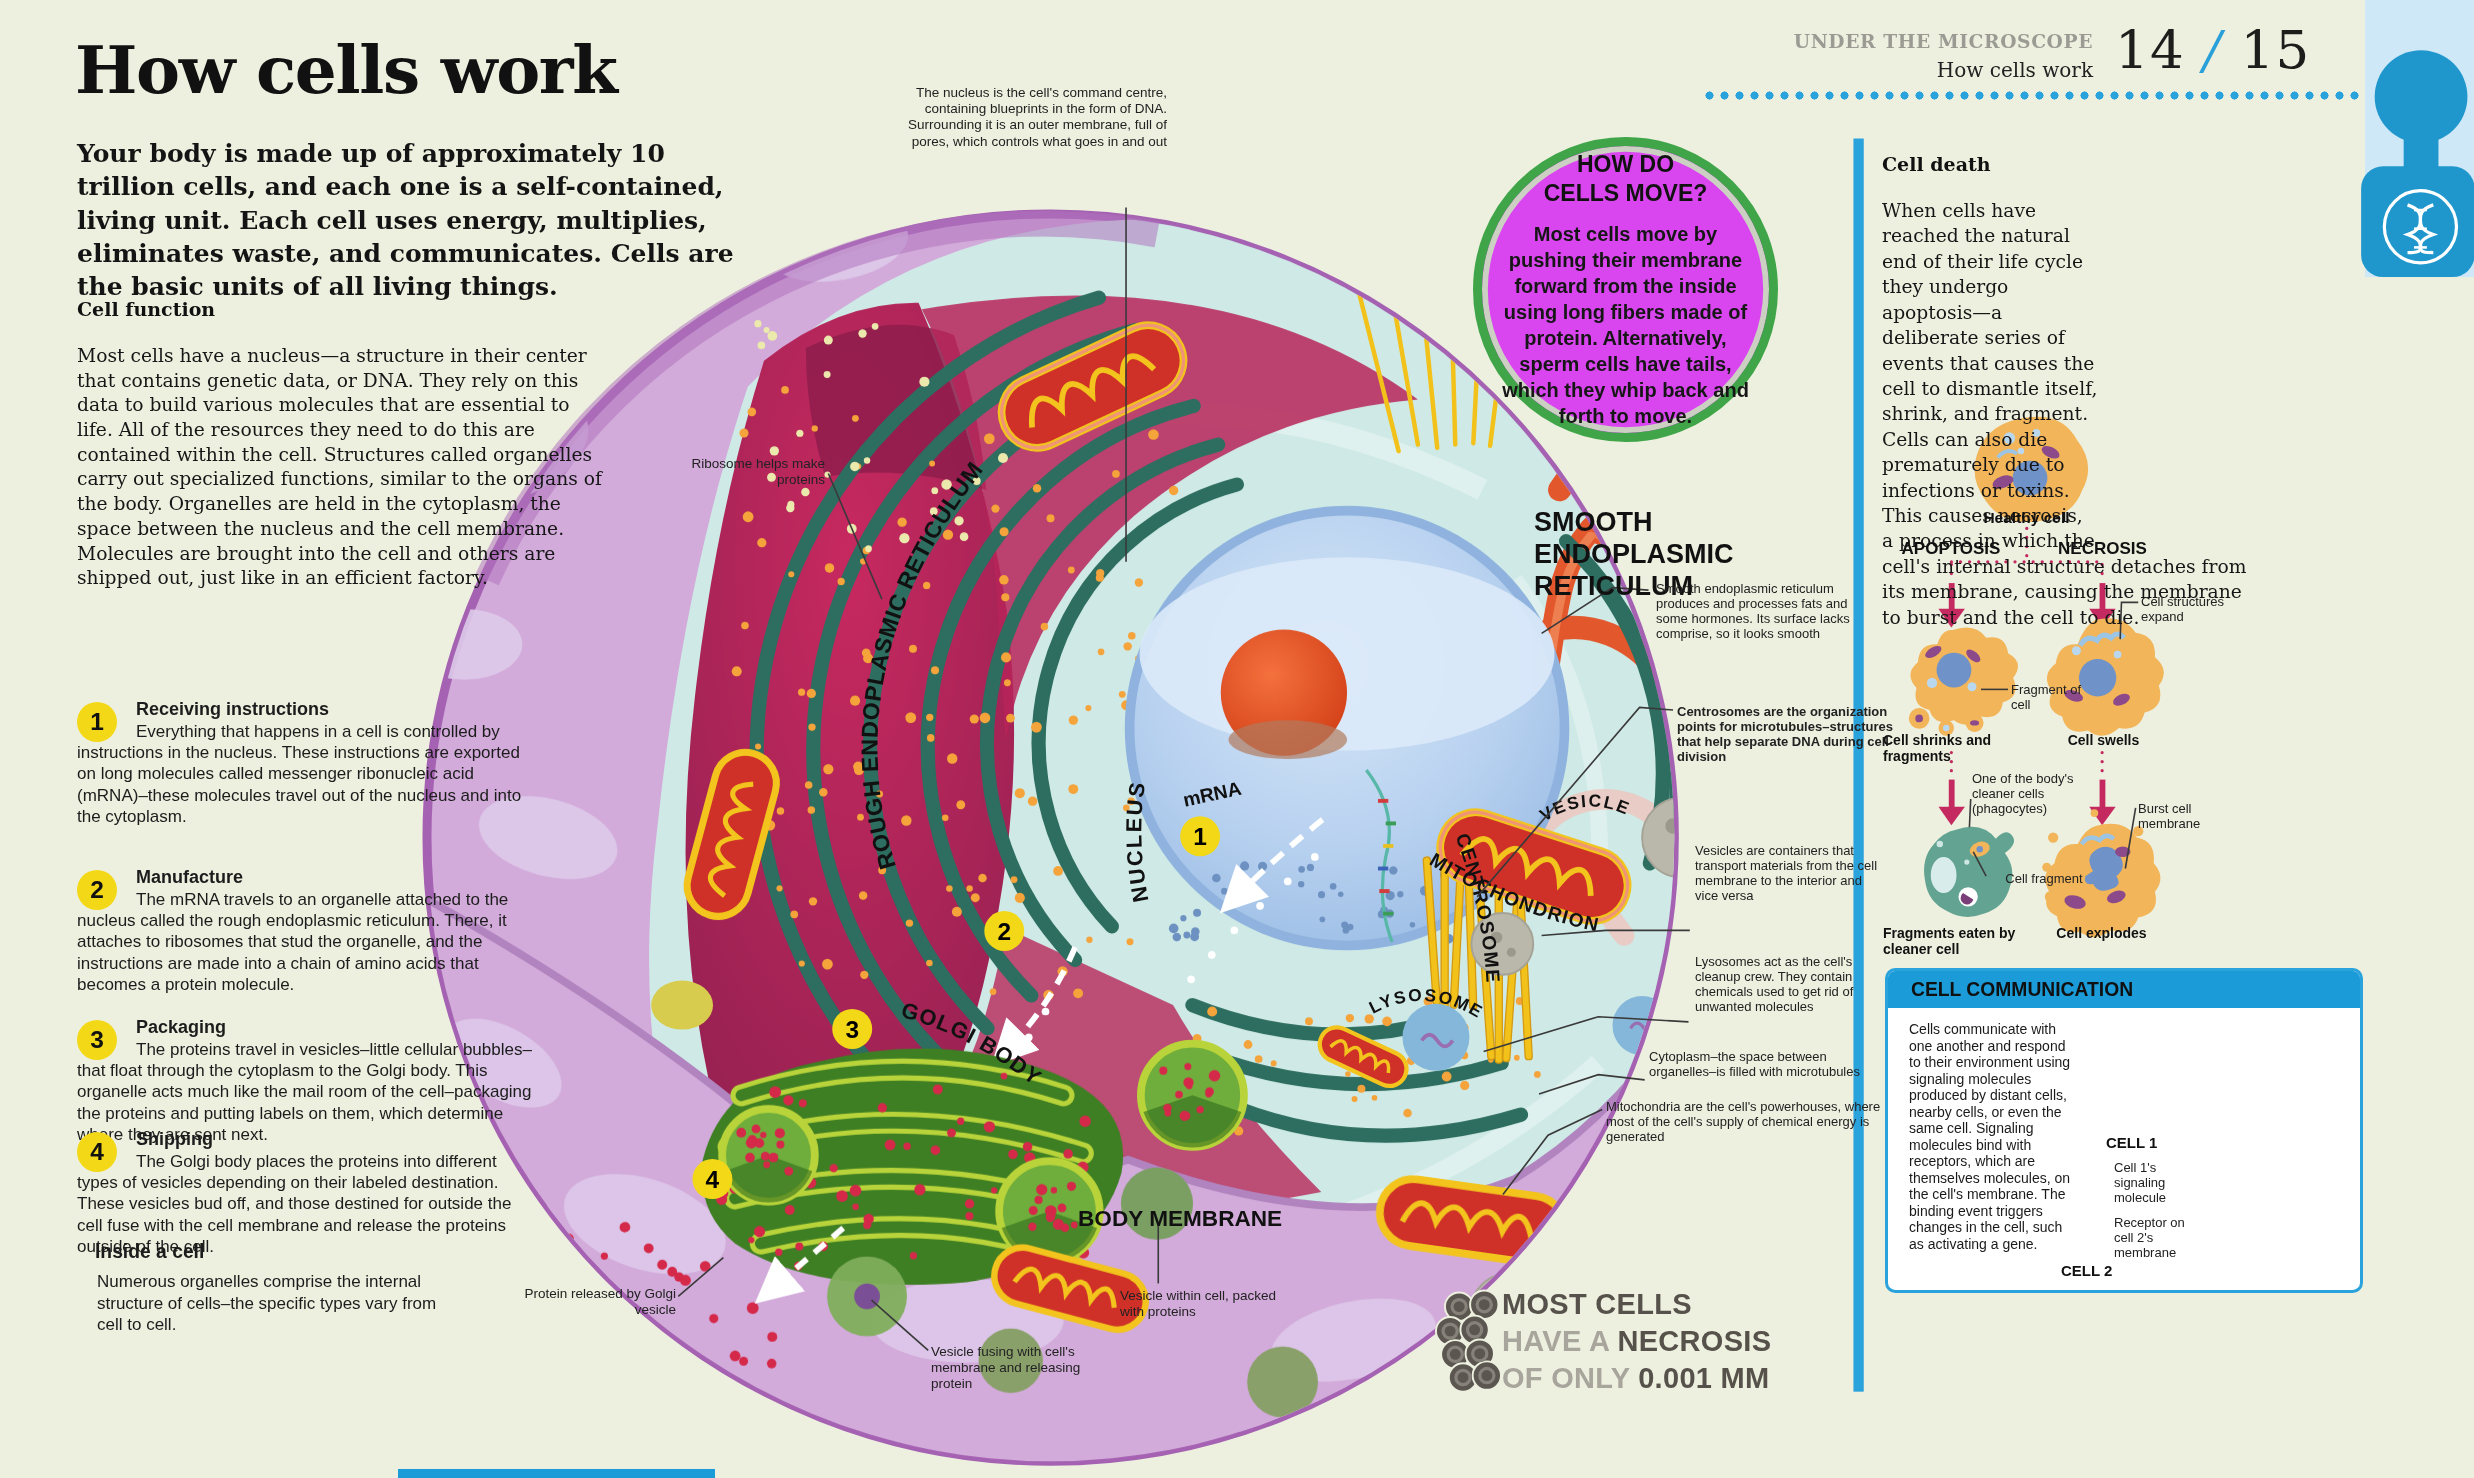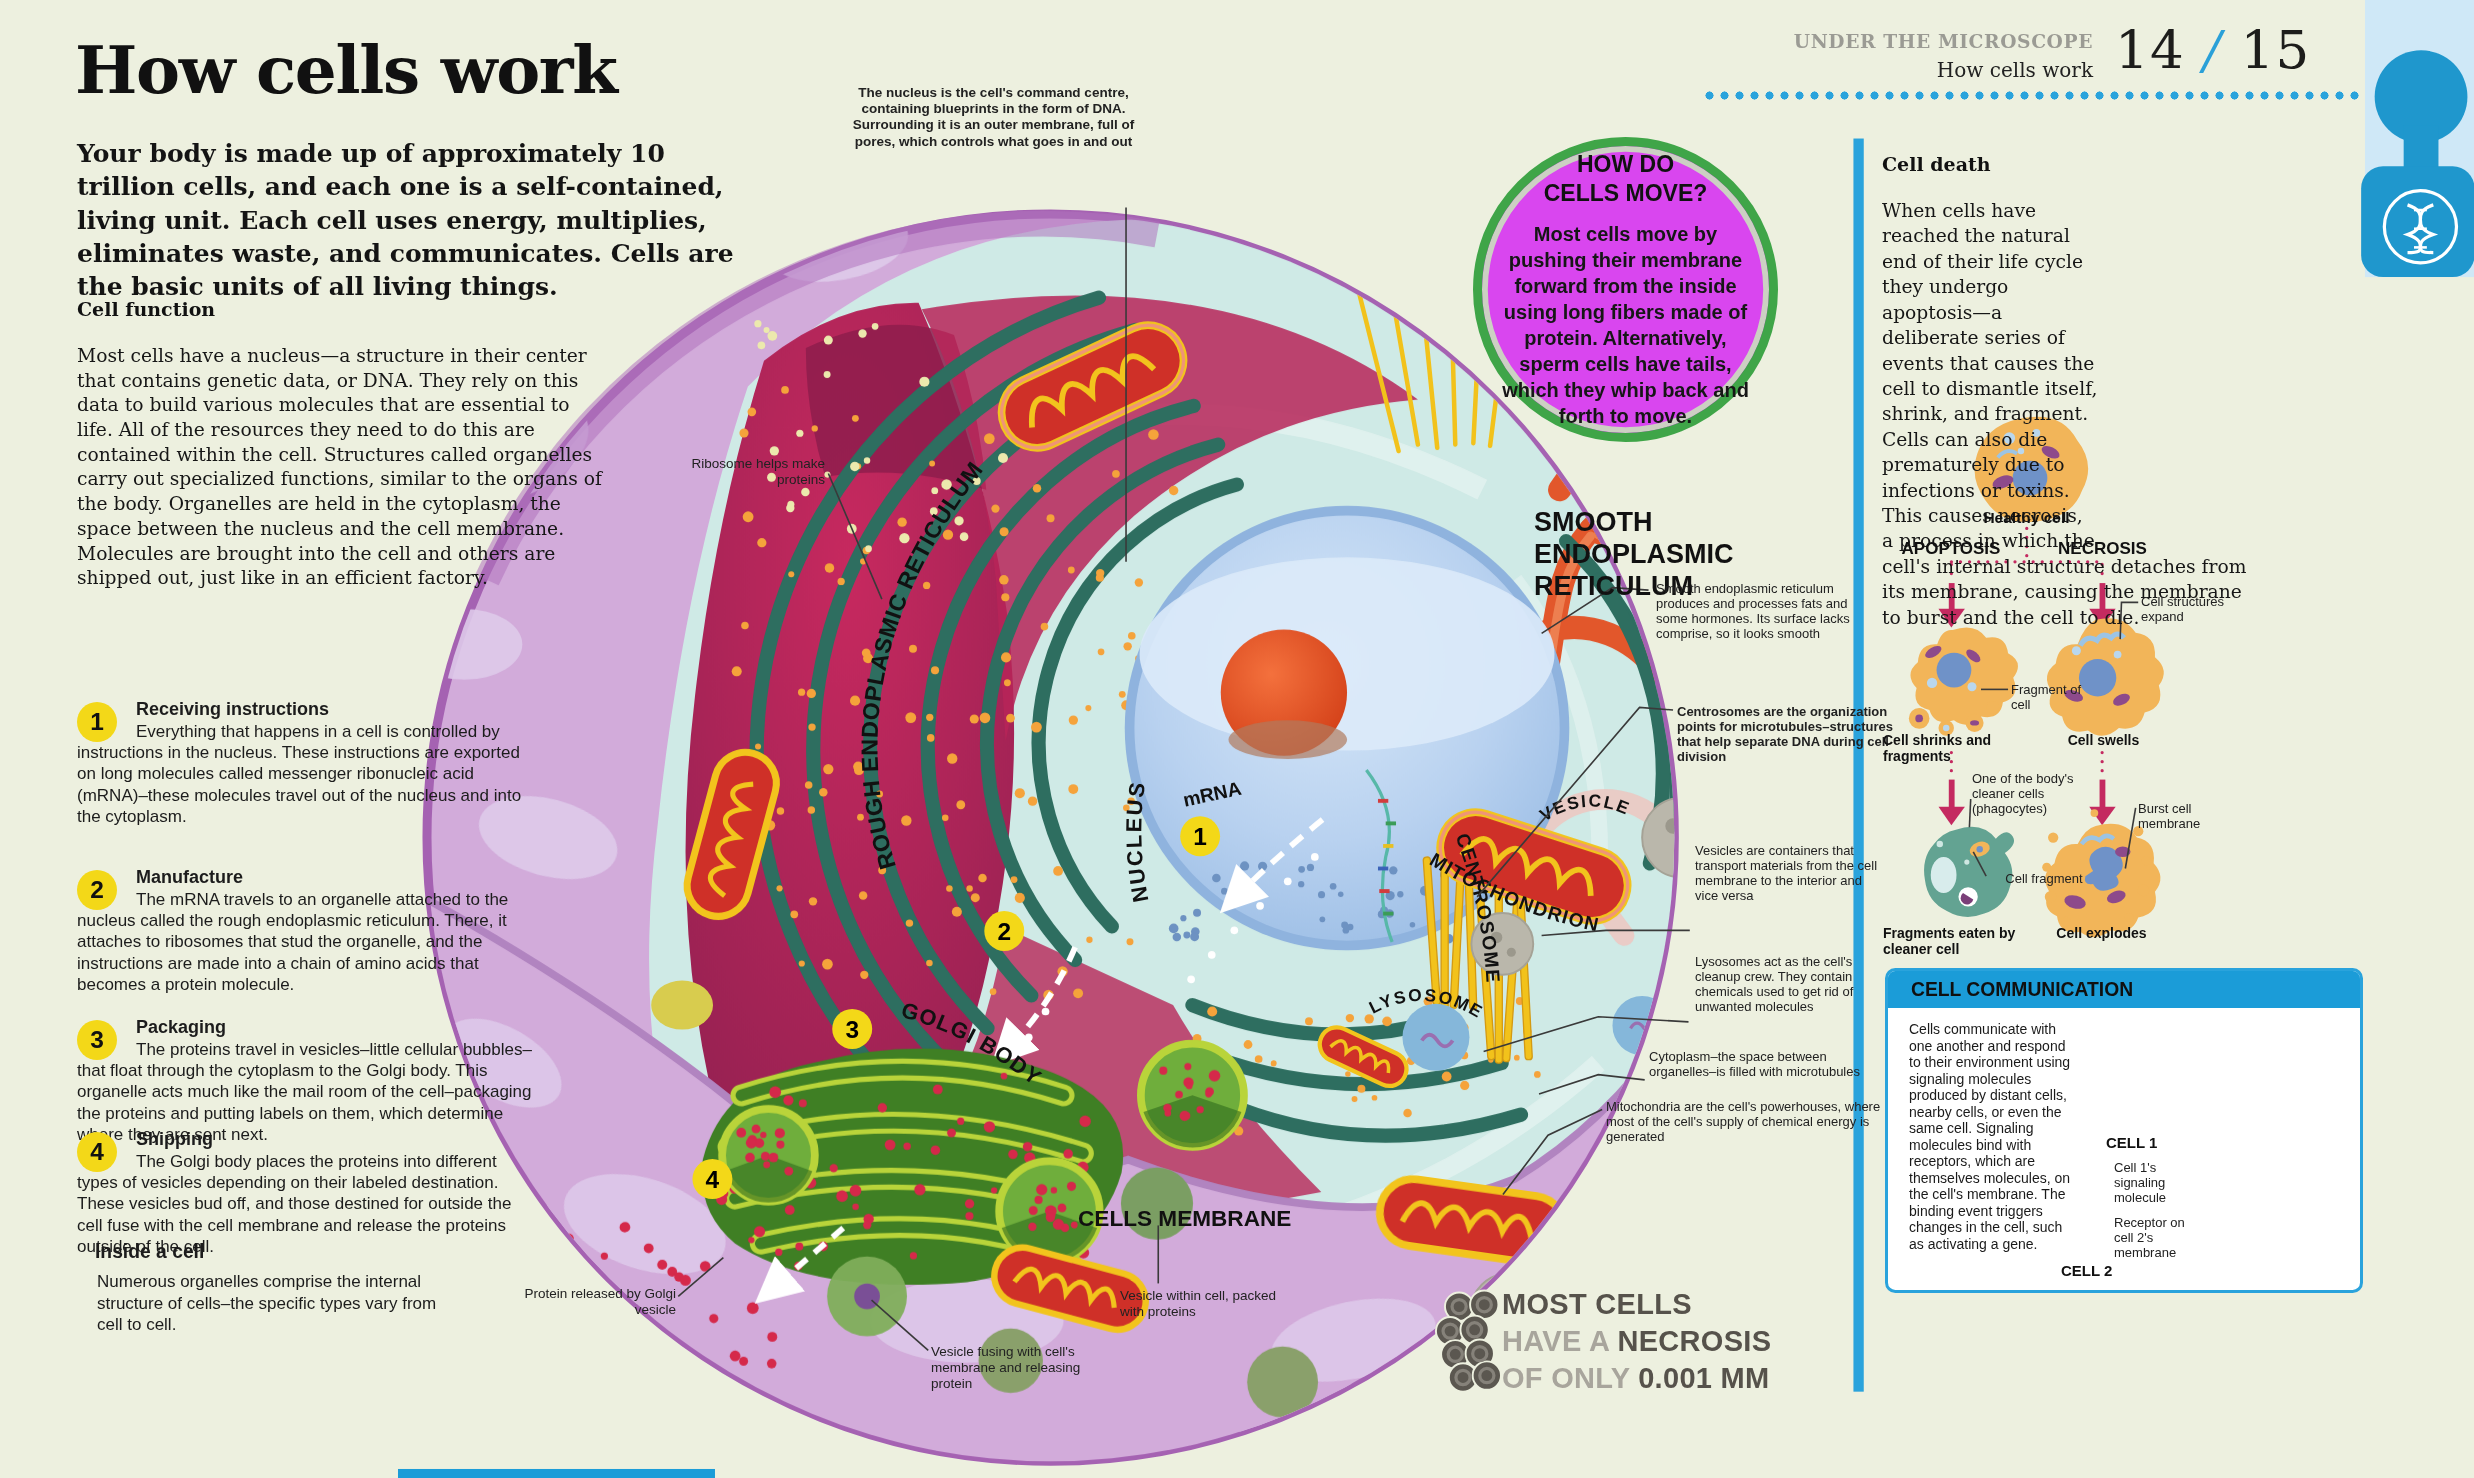--- a/index.html
+++ b/index.html
@@ -16,21 +16,21 @@
   .step{position:absolute;left:77px;width:458px;}
   .step-num{position:absolute;left:0;top:2.6px;width:40px;height:40px;border-radius:50%;background:#f3d818;
             text-align:center;line-height:40px;font-size:24.5px;font-weight:bold;color:#111;}
   .step-title{margin-left:59px;font-size:18px;font-weight:bold;}
   .step-body{font-size:17px;line-height:1.24;text-indent:59px;margin-top:1.3px;}
   .s1{top:699px;} .s2{top:867px;} .s3{top:1017px;} .s4{top:1129px;}
   .inside-head{left:95px;top:1241px;font-size:19.3px;font-weight:bold;}
   .inside-body{left:97px;top:1271px;width:351px;font-size:17px;line-height:1.27;}
   .ann{font-size:13.5px;line-height:1.2;color:#222;}
   .ann-sm{font-size:13px;line-height:1.16;color:#222;}
-  .nucleus-note{left:848px;top:85px;width:291px;text-align:center;font-weight:bold;}
+  .nucleus-note{left:876px;top:85px;width:291px;text-align:right;}
   .ribosome-note{left:683px;top:456px;width:142px;text-align:right;}
   .smooth-er-label{left:1534px;top:507px;width:277px;font-size:27px;line-height:1.18;font-weight:bold;color:#111;}
   .ann-smooth{left:1656px;top:581px;width:222px;}
   .ann-centro{left:1677px;top:704px;width:222px;font-weight:bold;}
   .ann-ves{left:1695px;top:843px;width:193px;}
   .ann-lyso{left:1695px;top:954px;width:200px;}
   .ann-cyto{left:1649px;top:1049px;width:238px;}
   .ann-mito{left:1606px;top:1099px;width:277px;}
   .ann-protein{left:512px;top:1286px;width:164px;text-align:right;}
   .ann-within{left:1120px;top:1288px;width:174px;}
@@ -903,21 +903,21 @@
 <div class="abs smooth-er-label">SMOOTH ENDOPLASMIC RETICULUM</div>
 <div class="abs ann-sm ann-smooth">Smooth endoplasmic reticulum produces and processes fats and some hormones. Its surface lacks comprise, so it looks smooth</div>
 <div class="abs ann-sm ann-centro">Centrosomes are the organization points for microtubules–structures that help separate DNA during cell division</div>
 <div class="abs ann-sm ann-ves">Vesicles are containers that transport materials from the cell membrane to the interior and vice versa</div>
 <div class="abs ann-sm ann-lyso">Lysosomes act as the cell's cleanup crew. They contain chemicals used to get rid of unwanted molecules</div>
 <div class="abs ann-sm ann-cyto">Cytoplasm–the space between organelles–is filled with microtubules</div>
 <div class="abs ann-sm ann-mito">Mitochondria are the cell's powerhouses, where most of the cell's supply of chemical energy is generated</div>
 <div class="abs ann ann-protein">Protein released by Golgi vesicle</div>
 <div class="abs ann ann-within">Vesicle within cell, packed with proteins</div>
 <div class="abs ann ann-fusing">Vesicle fusing with cell's membrane and releasing protein</div>
-<div class="abs cell-membrane">CELLS MEMBRANE</div>
+<div class="abs cell-membrane">BODY MEMBRANE</div>
 
 <div class="abs move-circle">
   <div class="move-title">
     <div>HOW DO</div>
     <div>CELLS MOVE?</div>
   </div>
   <div class="move-body">Most cells move by pushing their membrane forward from the inside using long fibers made of protein. Alternatively, sperm cells have tails, which they whip back and forth to move.</div>
 </div>
 
 <div class="abs serif hdr-series">UNDER THE MICROSCOPE</div>

